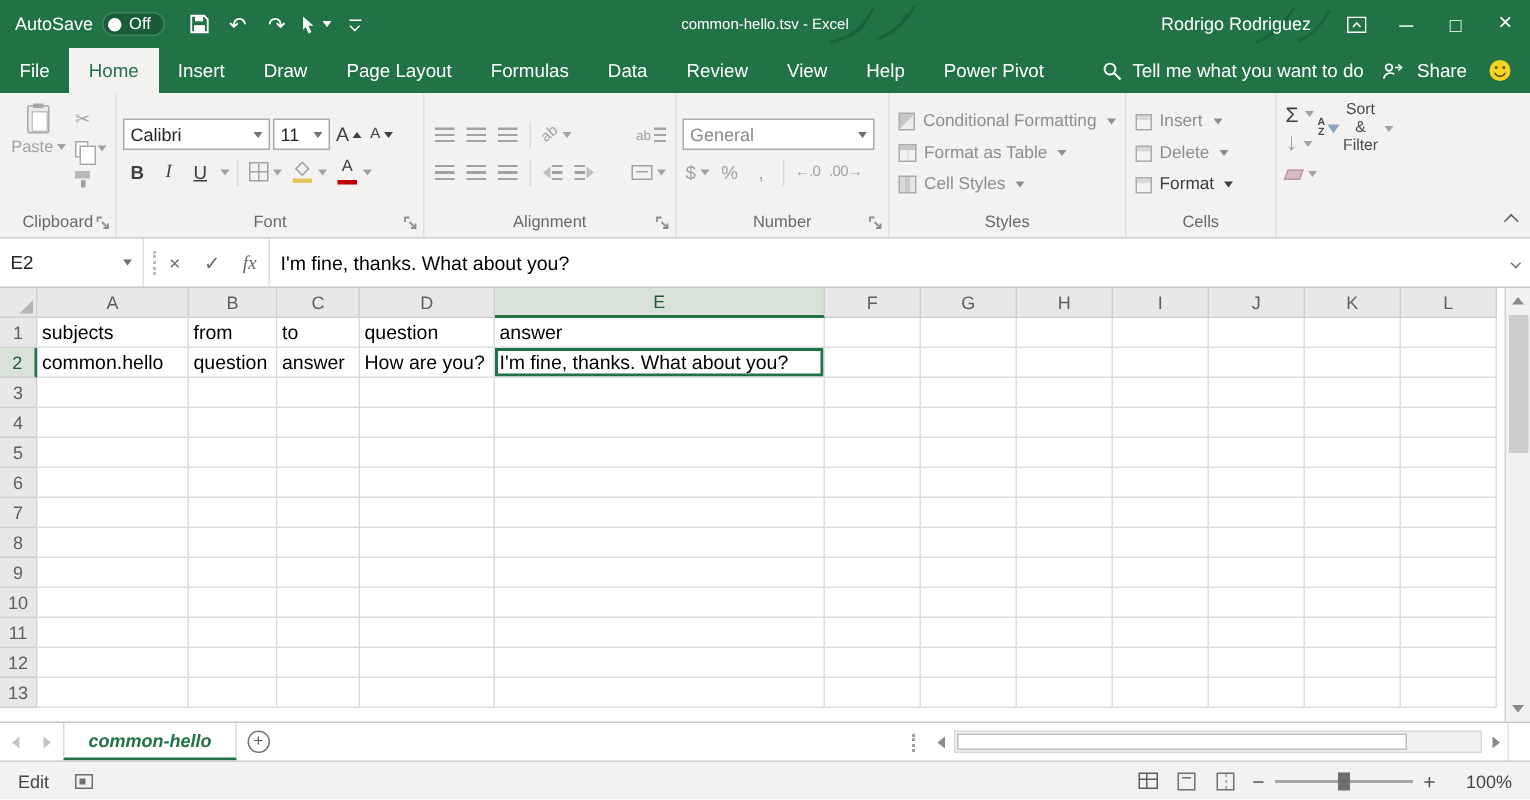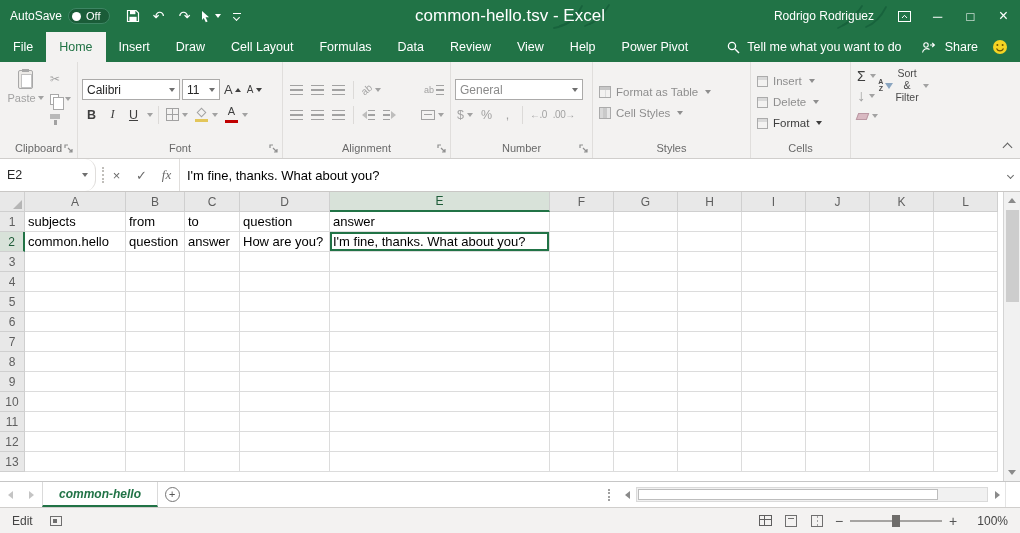--- a/index.html
+++ b/index.html
@@ -12,21 +12,21 @@
 .deco{position:absolute;top:2px;z-index:0;}
 .autosave{display:flex;align-items:center;gap:6px;padding:0 10px;font-size:12px;}
 .pill{display:flex;align-items:center;gap:5px;background:#1a5c38;border:1px solid #3d8563;border-radius:9px;padding:1px 8px 1px 3px;font-size:11px;}
 .knob{width:9px;height:9px;border-radius:50%;background:#fff;}
 .qat{display:flex;align-items:center;}
 .qbtn{width:26px;height:28px;display:flex;align-items:center;justify-content:center;font-size:14px;color:#fff;gap:2px;}
 .glyph{display:inline-block;}
 .qchev{display:flex;flex-direction:column;align-items:center;gap:1px;}
 .qchev .bar{width:8px;height:1px;background:#fff;}
 .chevdown{display:inline-block;width:5px;height:5px;border-right:1.5px solid currentColor;border-bottom:1.5px solid currentColor;transform:rotate(45deg);}
-.title-center{position:absolute;left:0;right:0;text-align:center;font-size:17px;pointer-events:none;z-index:1;}
+.title-center{position:absolute;left:0;right:0;text-align:center;font-size:10px;pointer-events:none;z-index:1;}
 .tb-right{margin-left:auto;display:flex;align-items:center;height:100%;}
 .username{font-size:12px;margin-right:14px;}
 .winbtn{width:33px;height:32px;display:flex;align-items:center;justify-content:center;font-size:13px;color:#fff;}
 
 
 .tabsrow{flex:0 0 30px;background:#217346;display:flex;align-items:stretch;color:#fff;font-size:12.5px;}
 .rtab{padding:0 13px;display:flex;align-items:center;white-space:nowrap;}
 .rtab.active{background:#f3f2f1;color:#217346;}
 .tellme{display:flex;align-items:center;gap:7px;margin-left:26px;white-space:nowrap;}
 .sharebox{margin-left:auto;display:flex;align-items:center;gap:9px;padding:0 10px;}
@@ -94,21 +94,21 @@
 .sigma{font-size:14px;color:#3f3f3f;}
 .ic-eraser{display:inline-block;width:11px;height:7px;background:#d9b9c2;border:1px solid #bb98a3;transform:skewX(-20deg);}
 .ebig{width:47px;display:flex;flex-direction:row;align-items:center;justify-content:center;gap:2px;font-size:10.5px;color:#4a4a4a;text-align:center;line-height:1.12;padding-top:4px;}
 .ic-sort{display:flex;align-items:center;gap:2px;height:16px;}
 .az{font-size:7px;line-height:.95;color:#4a4a4a;font-weight:700;}
 .funnel{width:0;height:0;border-left:4px solid transparent;border-right:4px solid transparent;border-top:6px solid #8aa5c0;}
 .collapse-ribbon{position:absolute;right:9px;bottom:7px;width:7px;height:7px;border-top:1.6px solid #5f5f5f;border-right:1.6px solid #5f5f5f;transform:rotate(-45deg);}
 
 
 .formulabar{flex:0 0 33px;background:#fff;border-bottom:1px solid #c9c7c5;display:flex;align-items:stretch;}
-.namebox{width:96px;border-right:1px solid #e0dedc;display:flex;align-items:center;padding:0 7px;font-size:12.5px;color:#262626;border-radius:11px;}
+.namebox{width:96px;border-right:1px solid #e0dedc;display:flex;align-items:center;padding:0 7px;font-size:12.5px;color:#262626;}
 .namebox .caret{margin-left:auto;border-top-color:#6f6f6f;}
 .dotsep{width:8px;border-right:2px dotted #c0beba;margin:8px 0;}
 .fxbtn{width:25px;display:flex;align-items:center;justify-content:center;color:#6a6a6a;font-size:13px;}
 .fxbtn i{font-family:"Liberation Serif",serif;font-size:13px;}
 .fb-input{flex:1;border-left:1px solid #e0dedc;display:flex;align-items:center;padding:0 7px;font-size:13px;color:#000;white-space:nowrap;overflow:hidden;}
 .fb-expand{width:20px;display:flex;align-items:center;justify-content:center;color:#6a6a6a;}
 
 
 .sheet{flex:1 1 auto;min-height:0;display:flex;background:#fff;}
 .gridwrap{flex:1;overflow:hidden;}
@@ -233,21 +233,21 @@
       <div class="winbtn">□</div>
       <div class="winbtn" style="font-size:16px">×</div>
     </div>
   </div>
 
   <div class="tabsrow">
     <div class="rtab">File</div>
     <div class="rtab active">Home</div>
     <div class="rtab">Insert</div>
     <div class="rtab">Draw</div>
-    <div class="rtab">Cell Layout</div>
+    <div class="rtab">Page Layout</div>
     <div class="rtab">Formulas</div>
     <div class="rtab">Data</div>
     <div class="rtab">Review</div>
     <div class="rtab">View</div>
     <div class="rtab">Help</div>
     <div class="rtab">Power Pivot</div>
     <div class="tellme">
       <svg width="13" height="13" viewBox="0 0 13 13">
         <circle cx="5" cy="5" r="3.6" fill="none" stroke="#fff" stroke-width="1.3"></circle>
         <line x1="8" y1="8" x2="12" y2="12" stroke="#fff" stroke-width="1.5"></line>
@@ -436,20 +436,25 @@
       <div class="glabel">
           <span>Number</span>
         </div>
       <svg class="lnch" width="10" height="10" viewBox="0 0 10 10">
         <path d="M1 4 V1 H4 M4 4 L8 8 M8 5 V8 H5" fill="none" stroke="#8f8f8f" stroke-width="1.2"></path>
       </svg>
     </div>
 
     <div class="group" style="width:158px">
       <div class="gbody col" style="gap:1px">
+        <div class="stylerow">
+            <span class="ic-cf"></span>
+            <span>Conditional Formatting</span>
+            <span class="caret"></span>
+          </div>
         <div class="stylerow">
             <span class="ic-fat"></span>
             <span>Format as Table</span>
             <span class="caret"></span>
           </div>
         <div class="stylerow">
             <span class="ic-cs"></span>
             <span>Cell Styles</span>
             <span class="caret"></span>
           </div>

